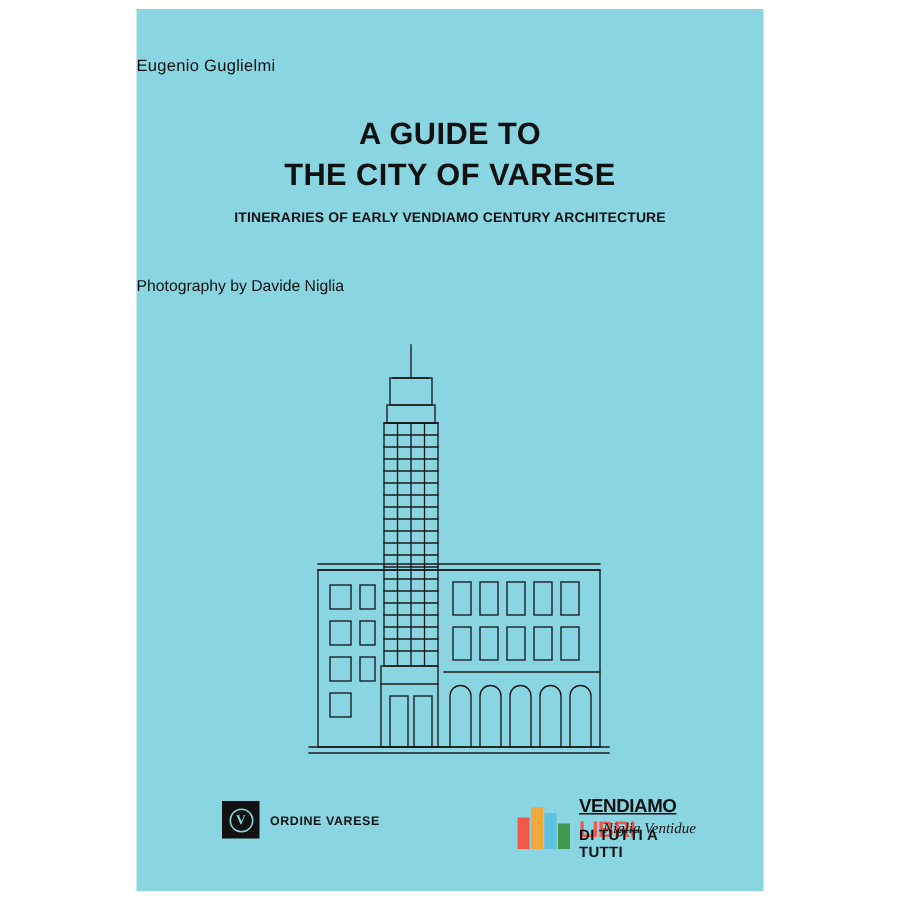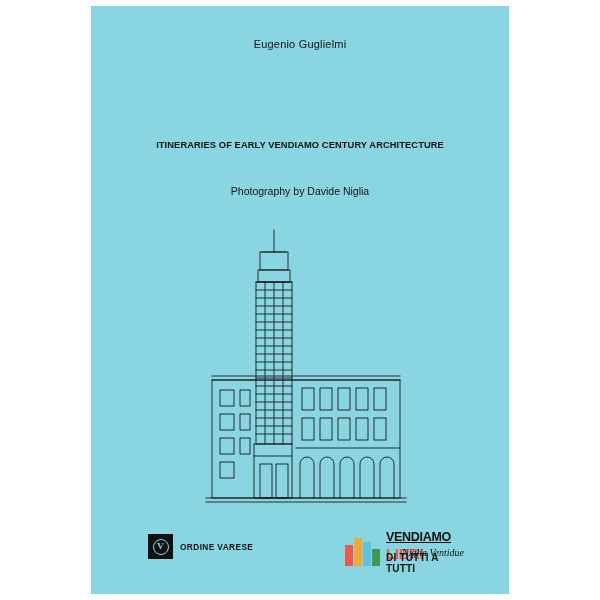--- a/index.html
+++ b/index.html
@@ -23,21 +23,20 @@
     top: 6px;
     width: 418px;
     height: 588px;
     background: #8ad5e2;
   }
   .author {
     position: absolute;
     left: 0;
     top: 32px;
     width: 100%;
-    text-align: center;
     font-size: 11px;
     color: #111;
     letter-spacing: 0.2px;
   }
   .title {
     position: absolute;
     left: 0;
     top: 70px;
     width: 100%;
     text-align: center;
@@ -56,21 +55,20 @@
     font-size: 9.3px;
     font-weight: bold;
     color: #111;
     letter-spacing: 0.1px;
   }
   .photography {
     position: absolute;
     left: 0;
     top: 179px;
     width: 100%;
-    text-align: center;
     font-size: 10.5px;
     color: #111;
   }
   .illustration {
     position: absolute;
     left: 50%;
     transform: translateX(-50%);
     top: 222px;
     width: 300px;
     height: 290px;
@@ -177,20 +175,24 @@
   }
 </style>
 </head>
 <body>
 
 <div class="page">
   <div class="cover">
 
     <div class="author">Eugenio Guglielmi</div>
 
+    <div class="title">
+      <div>A GUIDE TO</div>
+      <div>THE CITY OF VARESE</div>
+    </div>
 
     <div class="subtitle">ITINERARIES OF EARLY VENDIAMO CENTURY ARCHITECTURE</div>
 
     <div class="photography">Photography by Davide Niglia</div>
 
     <svg class="illustration" viewBox="0 0 300 290">
       <g fill="none" stroke="#1a1a1a" stroke-width="0.9" stroke-linecap="square">
 
         <line x1="124" y1="2" x2="124" y2="24"></line>
         <line x1="112" y1="24" x2="136" y2="24"></line>

